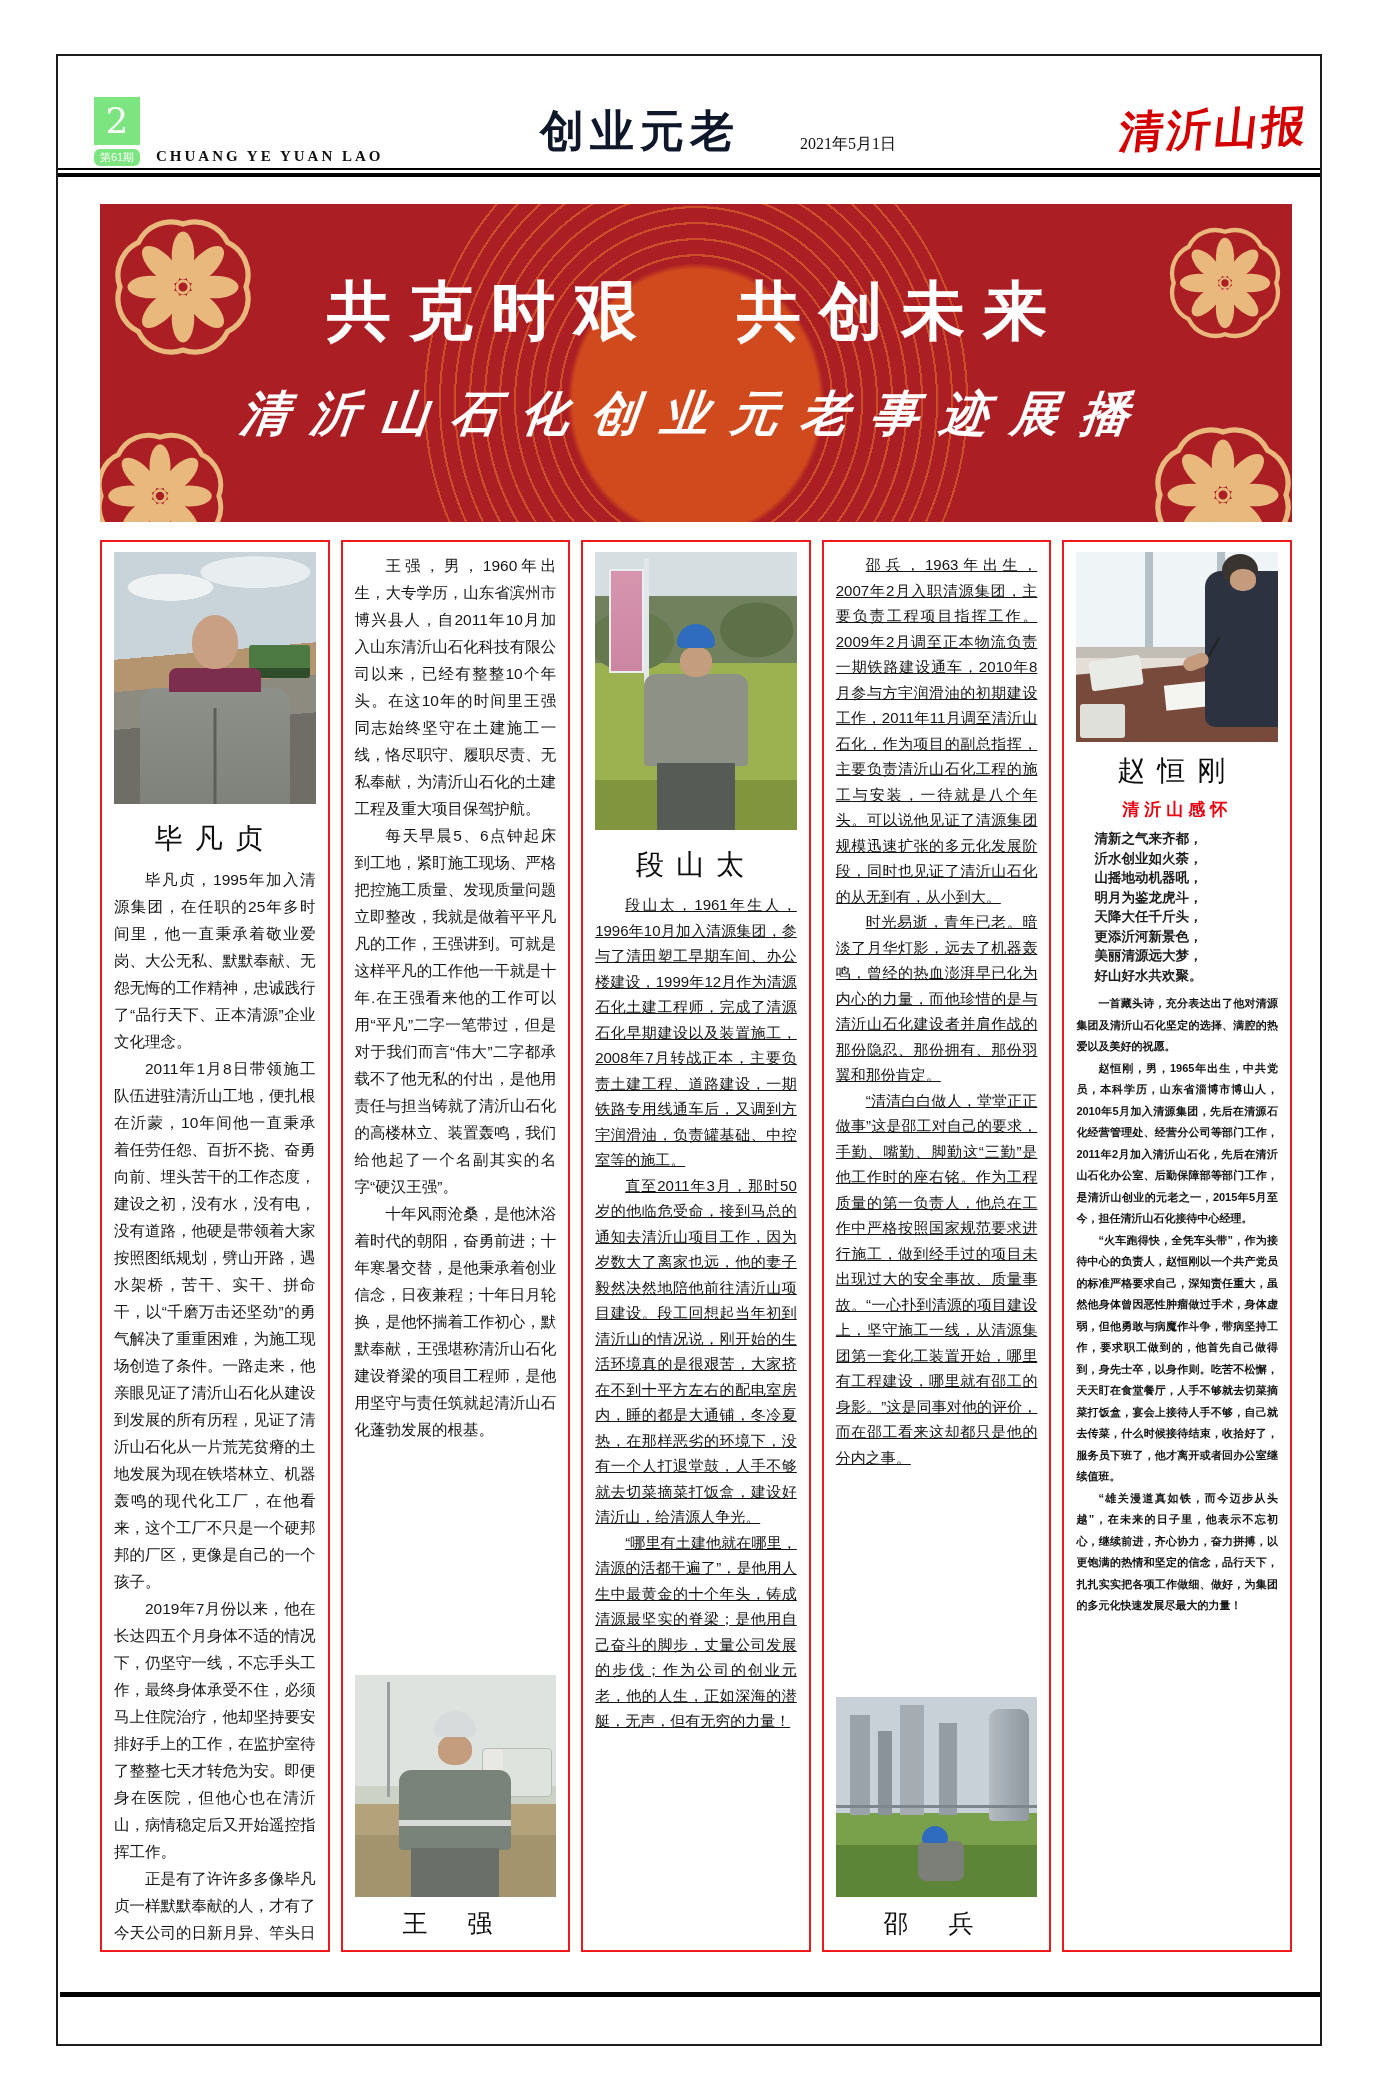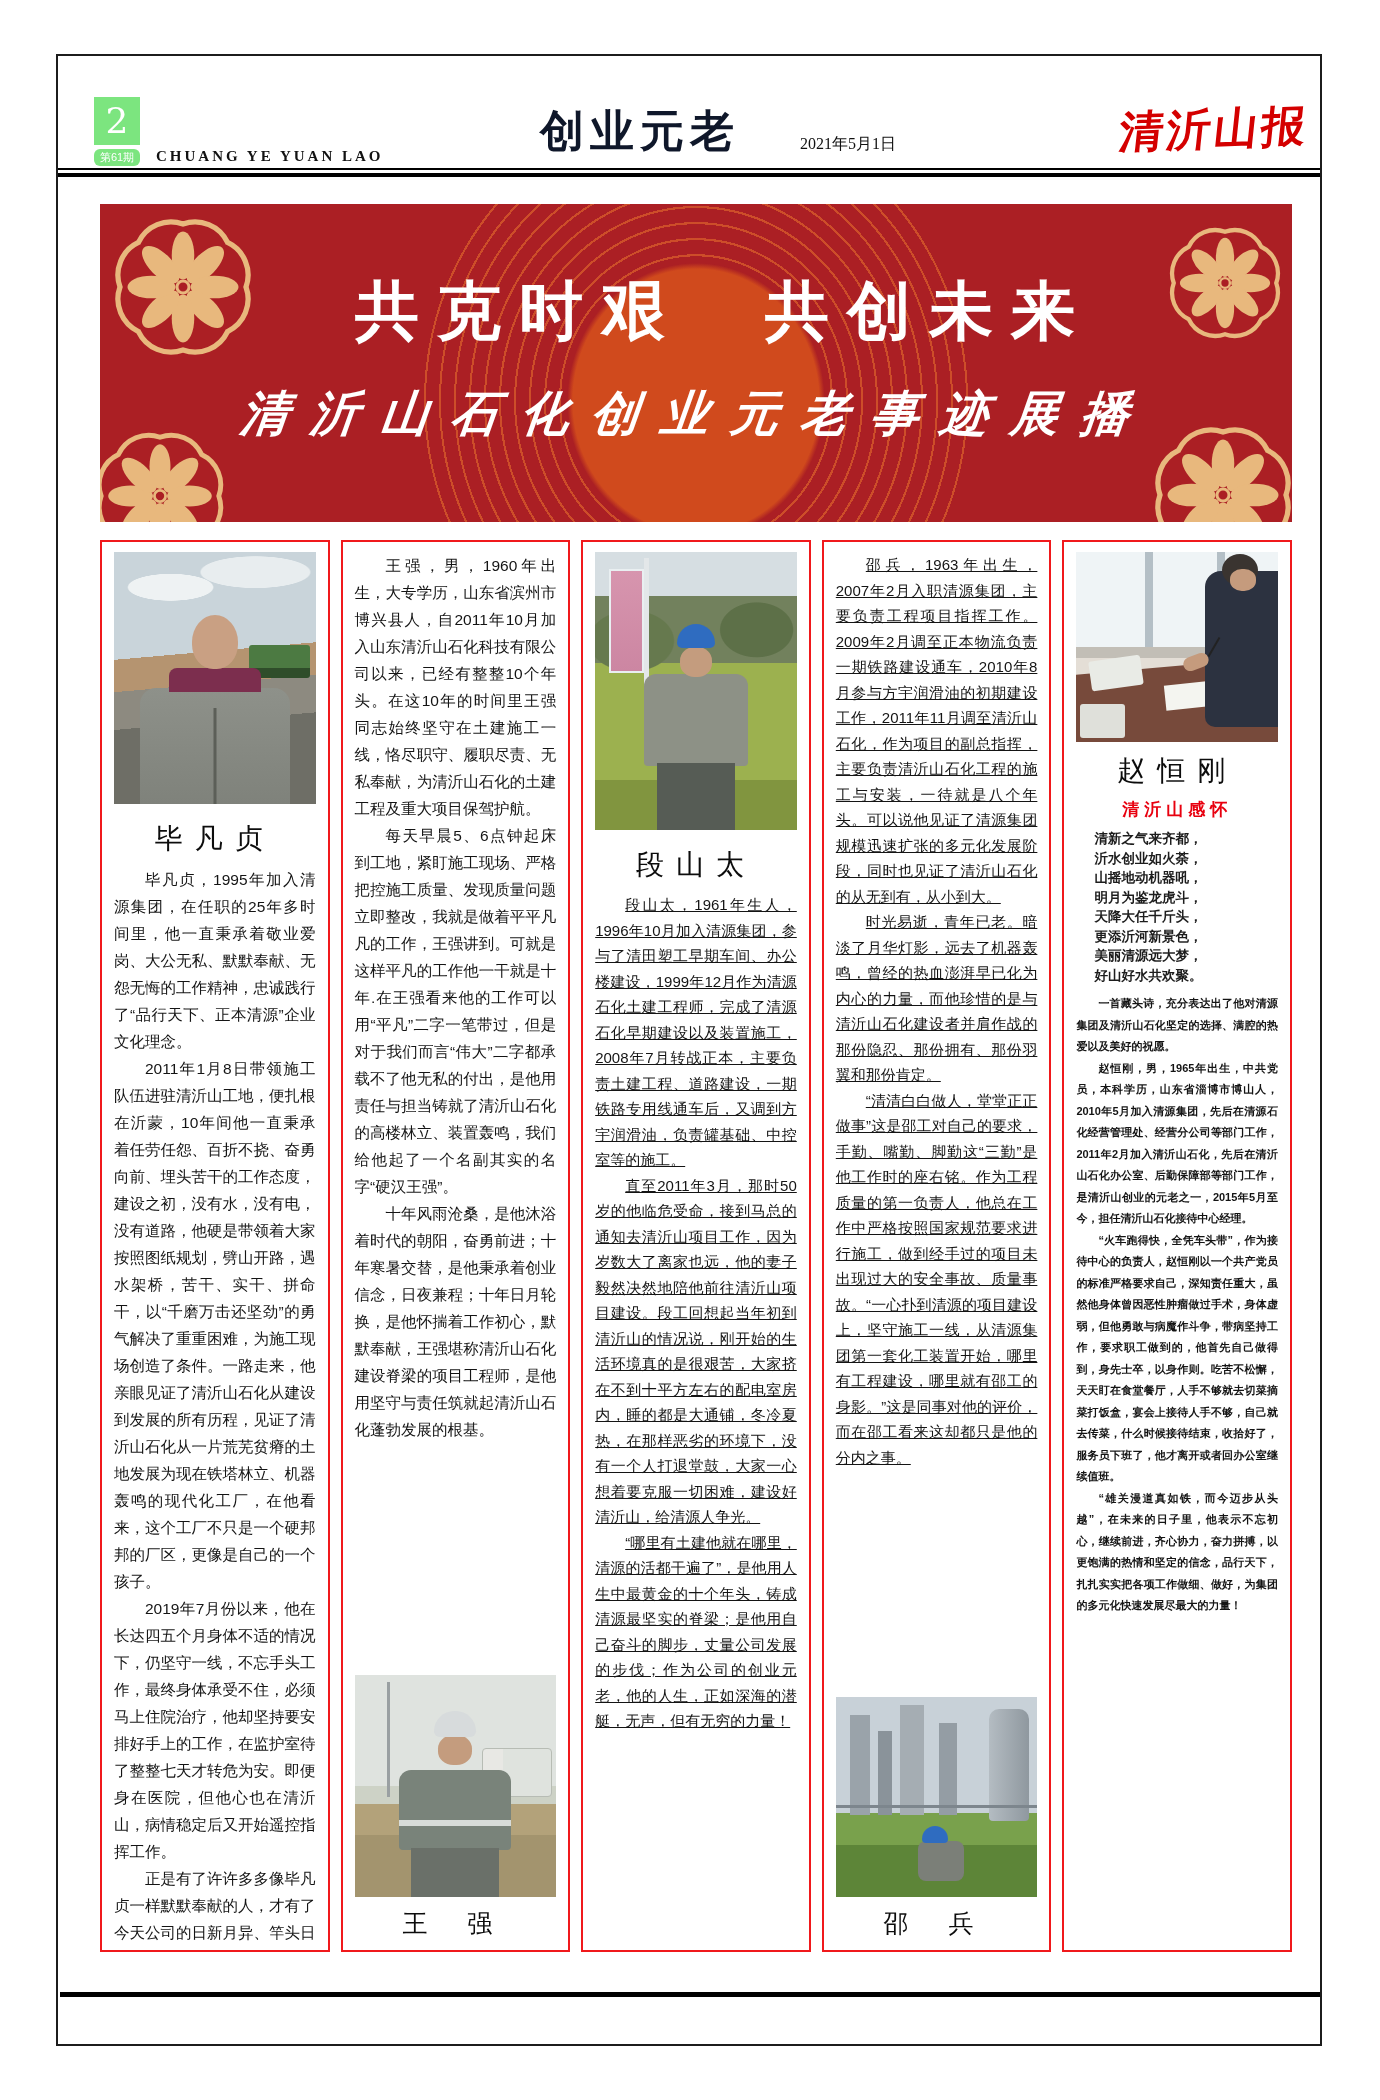--- a/index.html
+++ b/index.html
@@ -23,21 +23,21 @@
            border-top:2px solid #000;border-bottom:4px solid #000;}
 
   
   .banner{position:absolute;left:100px;top:204px;width:1192px;height:318px;background:#ab1f24;overflow:hidden;}
   .sun{position:absolute;left:50%;top:62%;width:560px;height:600px;transform:translate(-50%,-50%);
        border-radius:50%;
        background:
          radial-gradient(closest-side,#d04a1d 0 44%,rgba(208,74,29,0) 46%),
          repeating-radial-gradient(closest-side,rgba(216,94,43,.75) 0 2px,rgba(216,94,43,0) 2px 15px);}
   .banner h1{position:absolute;left:0;top:64px;width:100%;margin:0;text-align:center;color:#fff;
-       font-size:64px;font-weight:bold;letter-spacing:18px;font-family:"DejaVu Sans",sans-serif;padding-left:28px;}
+       font-size:64px;font-weight:bold;letter-spacing:18px;font-family:"DejaVu Sans",sans-serif;}
   .banner h2{position:absolute;left:0;top:178px;width:100%;margin:0;text-align:center;color:#fff;
        font-size:48px;font-weight:bold;letter-spacing:22px;font-style:italic;
        font-family:"DejaVu Serif",serif;transform:skewX(-6deg);}
   .orn{position:absolute;}
   .orn.tl{left:8px;top:8px;width:150px;height:150px;}
   .orn.tr{right:6px;top:18px;width:122px;height:122px;}
   .orn.bl{left:-10px;bottom:-44px;width:140px;height:140px;}
   .orn.br{right:-6px;bottom:-48px;width:150px;height:150px;}
 
   
@@ -205,21 +205,21 @@
     <div class="photo p3">
       <i class="pole"></i>
       <i class="flag"></i>
       <i class="torso"></i>
       <i class="legs"></i>
       <i class="face"></i>
       <i class="helmet"></i>
     </div>
     <h3 class="name">段山太</h3>
     <p class="body">段山太，1961年生人，1996年10月加入清源集团，参与了清田塑工早期车间、办公楼建设，1999年12月作为清源石化土建工程师，完成了清源石化早期建设以及装置施工，2008年7月转战正本，主要负责土建工程、道路建设，一期铁路专用线通车后，又调到方宇润滑油，负责罐基础、中控室等的施工。</p>
-    <p class="body">直至2011年3月，那时50岁的他临危受命，接到马总的通知去清沂山项目工作，因为岁数大了离家也远，他的妻子毅然决然地陪他前往清沂山项目建设。段工回想起当年初到清沂山的情况说，刚开始的生活环境真的是很艰苦，大家挤在不到十平方左右的配电室房内，睡的都是大通铺，冬冷夏热，在那样恶劣的环境下，没有一个人打退堂鼓，大家一心想着要克服一切困难，建设好清沂山，给清源人争光。</p>
+    <p class="body">直至2011年3月，那时50岁的他临危受命，接到马总的通知去清沂山项目工作，因为岁数大了离家也远，他的妻子毅然决然地陪他前往清沂山项目建设。段工回想起当年初到清沂山的情况说，刚开始的生活环境真的是很艰苦，大家挤在不到十平方左右的配电室房内，睡的都是大通铺，冬冷夏热，在那样恶劣的环境下，没有一个人打退堂鼓，人手不够就去切菜摘菜打饭盒，建设好清沂山，给清源人争光。</p>
     <p class="body">“哪里有土建他就在哪里，清源的活都干遍了”，是他用人生中最黄金的十个年头，铸成清源最坚实的脊梁；是他用自己奋斗的脚步，丈量公司发展的步伐；作为公司的创业元老，他的人生，正如深海的潜艇，无声，但有无穷的力量！</p>
   </article>
 
   <article class="col tight">
     <p class="body">邵兵，1963年出生，2007年2月入职清源集团，主要负责工程项目指挥工作。2009年2月调至正本物流负责一期铁路建设通车，2010年8月参与方宇润滑油的初期建设工作，2011年11月调至清沂山石化，作为项目的副总指挥，主要负责清沂山石化工程的施工与安装，一待就是八个年头。可以说他见证了清源集团规模迅速扩张的多元化发展阶段，同时也见证了清沂山石化的从无到有，从小到大。</p>
     <p class="body">时光易逝，青年已老。暗淡了月华灯影，远去了机器轰鸣，曾经的热血澎湃早已化为内心的力量，而他珍惜的是与清沂山石化建设者并肩作战的那份隐忍、那份拥有、那份羽翼和那份肯定。</p>
     <p class="body">“清清白白做人，堂堂正正做事”这是邵工对自己的要求，手勤、嘴勤、脚勤这“三勤”是他工作时的座右铭。作为工程质量的第一负责人，他总在工作中严格按照国家规范要求进行施工，做到经手过的项目未出现过大的安全事故、质量事故。“一心扑到清源的项目建设上，坚守施工一线，从清源集团第一套化工装置开始，哪里有工程建设，哪里就有邵工的身影。”这是同事对他的评价，而在邵工看来这却都只是他的分内之事。</p>
     <div class="photo p4 push-bottom">
       <i class="t1"></i>
       <i class="t2"></i>

